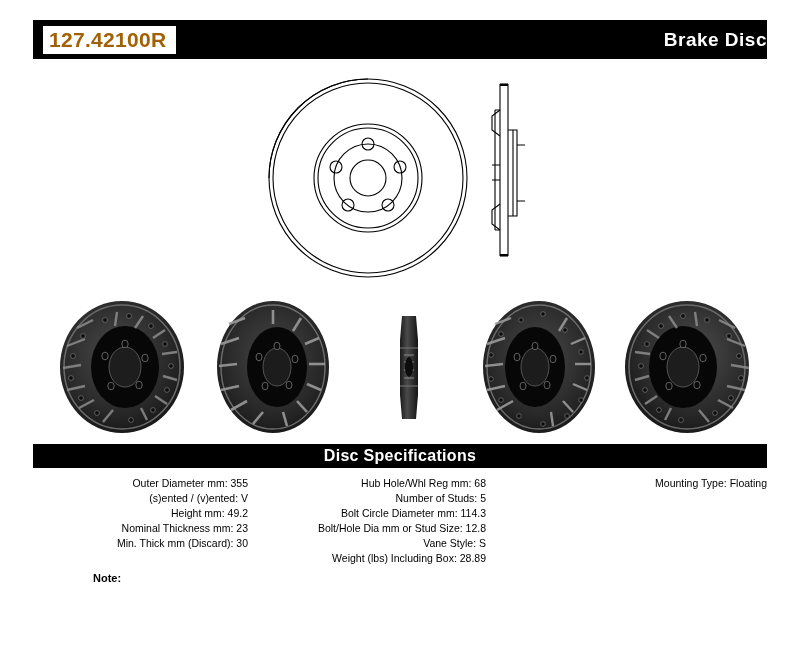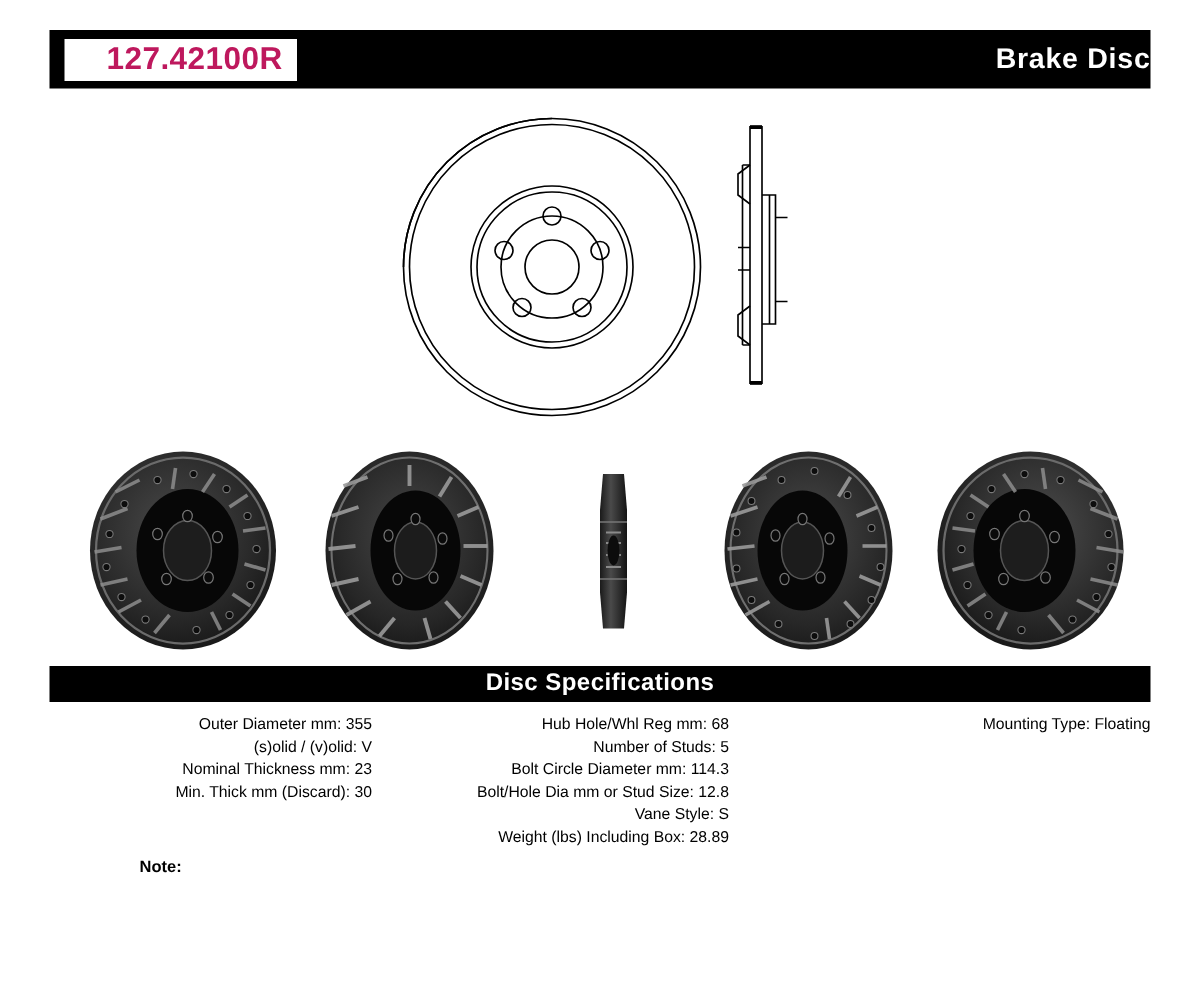--- a/index.html
+++ b/index.html
@@ -29,25 +29,25 @@
     top: 20px;
     width: 734px;
     height: 39px;
     background: #000000;
     display: flex;
     align-items: center;
     justify-content: space-between;
   }
   .header .part-number {
     background: #ffffff;
-    color: #be185d;
+    color: #a16207;
     font-size: 21px;
     font-weight: bold;
     letter-spacing: 0.3px;
-    padding: 3px 10px 4px 28px;
+    padding: 3px 10px 4px 6px;
     margin-left: 10px;
     line-height: 1;
   }
   .header .header-title {
     color: #ffffff;
     font-size: 19px;
     font-weight: bold;
     letter-spacing: 0.5px;
   }
 
@@ -380,21 +380,22 @@
   </div>
 
   <div class="spec-band">
     <span class="spec-band-title">Disc Specifications</span>
   </div>
 
   <div class="spec-columns">
 
     <div class="spec-col left">
       <div class="spec-line">Outer Diameter mm: 355</div>
-      <div class="spec-line">(s)olid / (v)olid: V</div>
+      <div class="spec-line">(s)ented / (v)ented: V</div>
+      <div class="spec-line">Height mm: 49.2</div>
       <div class="spec-line">Nominal Thickness mm: 23</div>
       <div class="spec-line">Min. Thick mm (Discard): 30</div>
     </div>
 
     <div class="spec-col mid">
       <div class="spec-line">Hub Hole/Whl Reg mm: 68</div>
       <div class="spec-line">Number of Studs: 5</div>
       <div class="spec-line">Bolt Circle Diameter mm: 114.3</div>
       <div class="spec-line">Bolt/Hole Dia mm or Stud Size: 12.8</div>
       <div class="spec-line">Vane Style: S</div>

